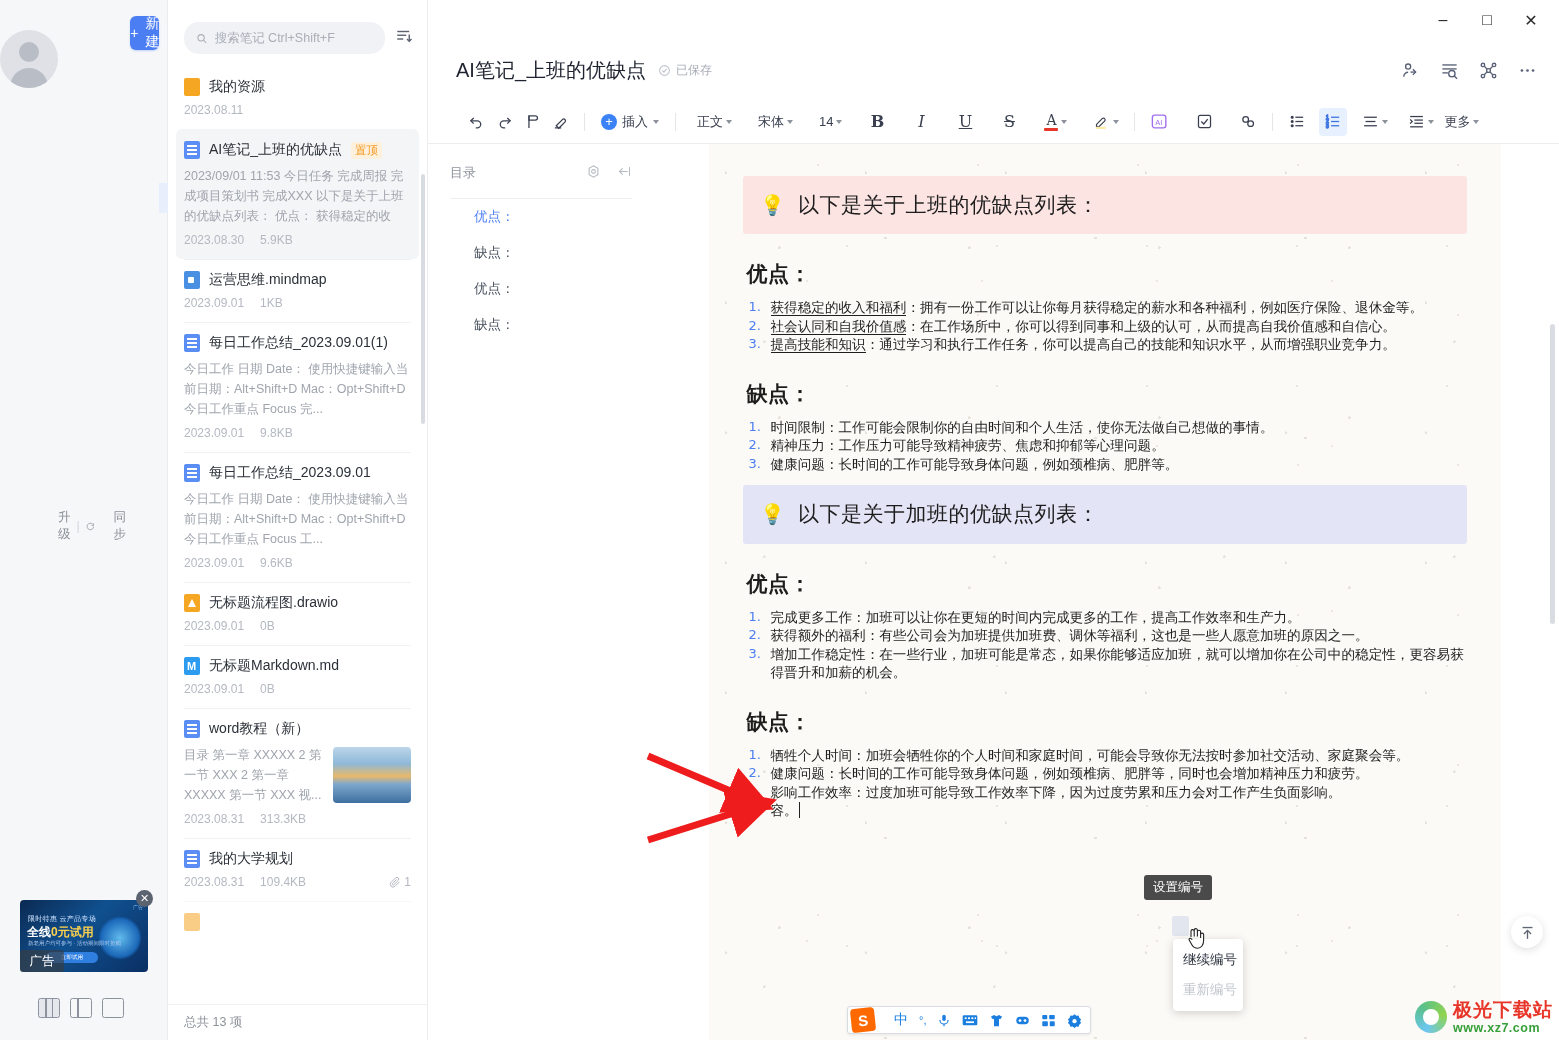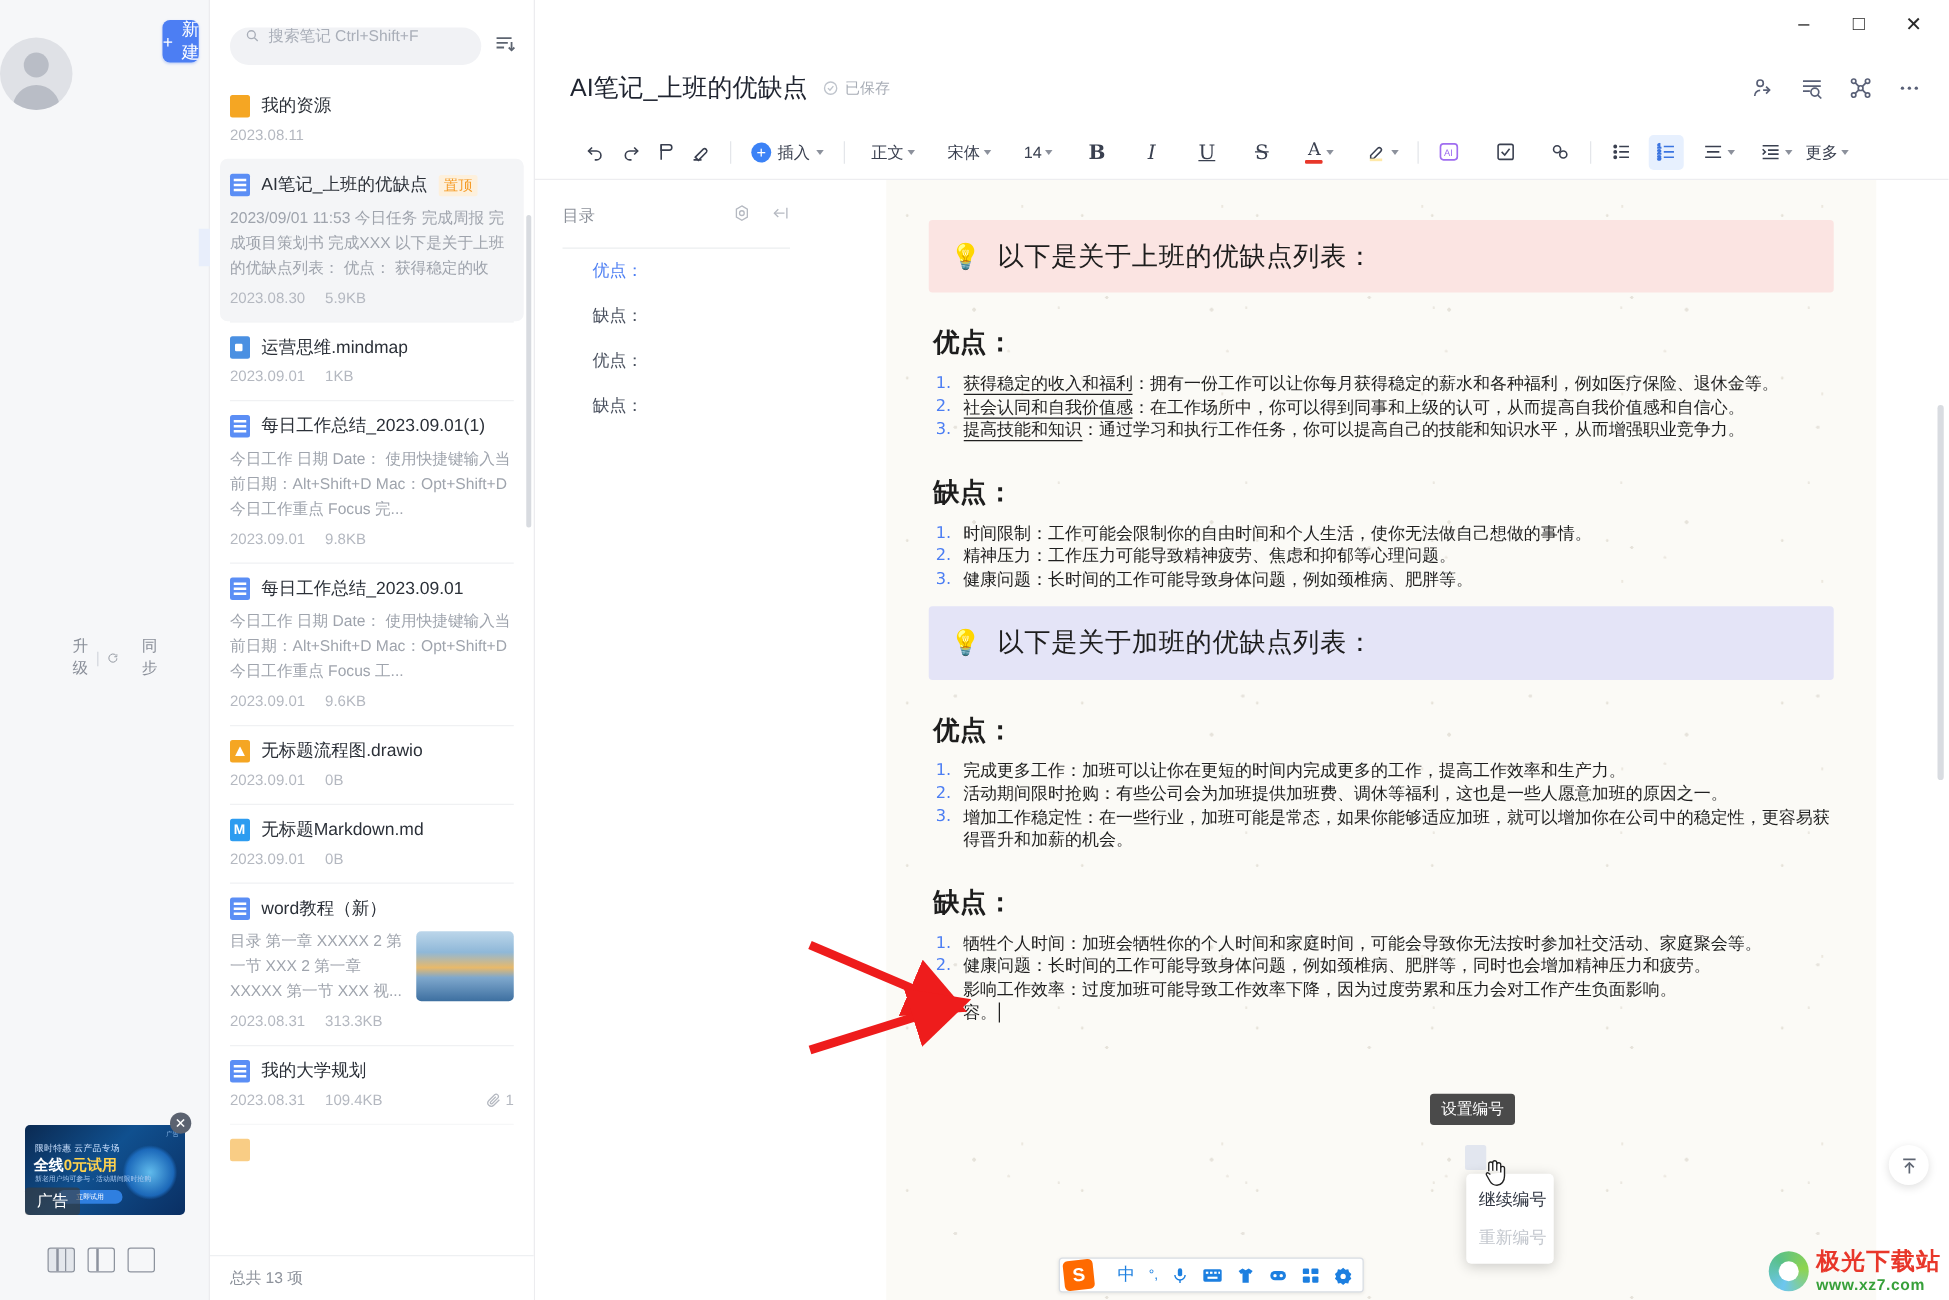--- a/index.html
+++ b/index.html
@@ -100,21 +100,21 @@
   .layout-btn.two::before { content:""; position:absolute; top:0;bottom:0;left:6px;width:1.6px;background:#8d939e; }
 
   
   .notelist {
     width: 260px; height:1040px; background:#fff; border-right:1px solid #ececef;
     display:flex; flex-direction:column; position:relative;
   }
   .search-row { display:flex; align-items:center; padding: 22px 14px 12px 16px; gap: 10px; }
   .search-box {
     flex:1; height:30px; background:#f1f2f5; border-radius:15px;
-    display:flex; align-items:flex-start; padding: 0 12px; gap:7px;
+    display:flex; align-items:center; padding: 16px 12px; gap:7px;
   }
   .search-box input {
     border:0; background:transparent; outline:none; font-size:12.5px; color:#333;
     width:100%; font-family:"Liberation Sans", sans-serif;
   }
   .search-box input::placeholder { color:#a9aeb8; }
   .sort-icon { cursor:pointer; color:#5d6470; }
 
   .notes-scroll { flex:1; overflow:hidden; position:relative; }
   .note {
@@ -856,21 +856,21 @@
 
           <div style="height:12px"></div>
           <div class="callout purple">
             <span class="bulb">💡</span>
             <span>以下是关于加班的优缺点列表：</span>
           </div>
 
           <div class="h-sec">优点：</div>
           <ol class="doc-list">
             <li><span class="num">1.</span><span>完成更多工作：加班可以让你在更短的时间内完成更多的工作，提高工作效率和生产力。</span></li>
-            <li><span class="num">2.</span><span>活动期间限时抢购：有些公司会为加班提供加班费、调休等福利，这也是一些人愿意加班的原因之一。</span></li>
+            <li><span class="num">2.</span><span>获得额外的福利：有些公司会为加班提供加班费、调休等福利，这也是一些人愿意加班的原因之一。</span></li>
             <li><span class="num">3.</span><span>增加工作稳定性：在一些行业，加班可能是常态，如果你能够适应加班，就可以增加你在公司中的稳定性，更容易获得晋升和加薪的机会。</span></li>
           </ol>
 
           <div class="h-sec">缺点：</div>
           <ol class="doc-list">
             <li><span class="num">1.</span><span>牺牲个人时间：加班会牺牲你的个人时间和家庭时间，可能会导致你无法按时参加社交活动、家庭聚会等。</span></li>
             <li><span class="num">2.</span><span>健康问题：长时间的工作可能导致身体问题，例如颈椎病、肥胖等，同时也会增加精神压力和疲劳。</span></li>
             <li><span class="num">1.</span><span>影响工作效率：过度加班可能导致工作效率下降，因为过度劳累和压力会对工作产生负面影响。</span></li>
           </ol>
           <div style="font-size:13.6px;line-height:18.5px;margin-left:28px">

